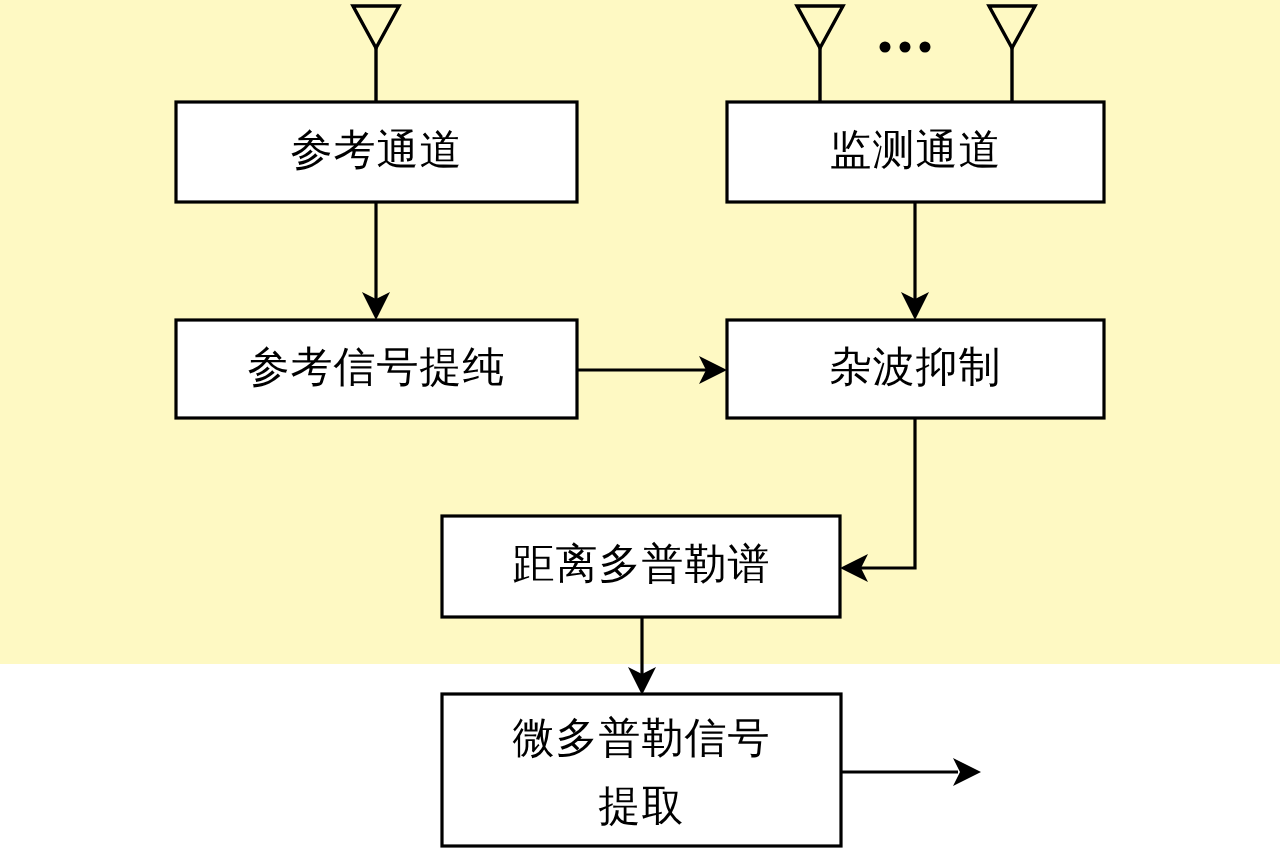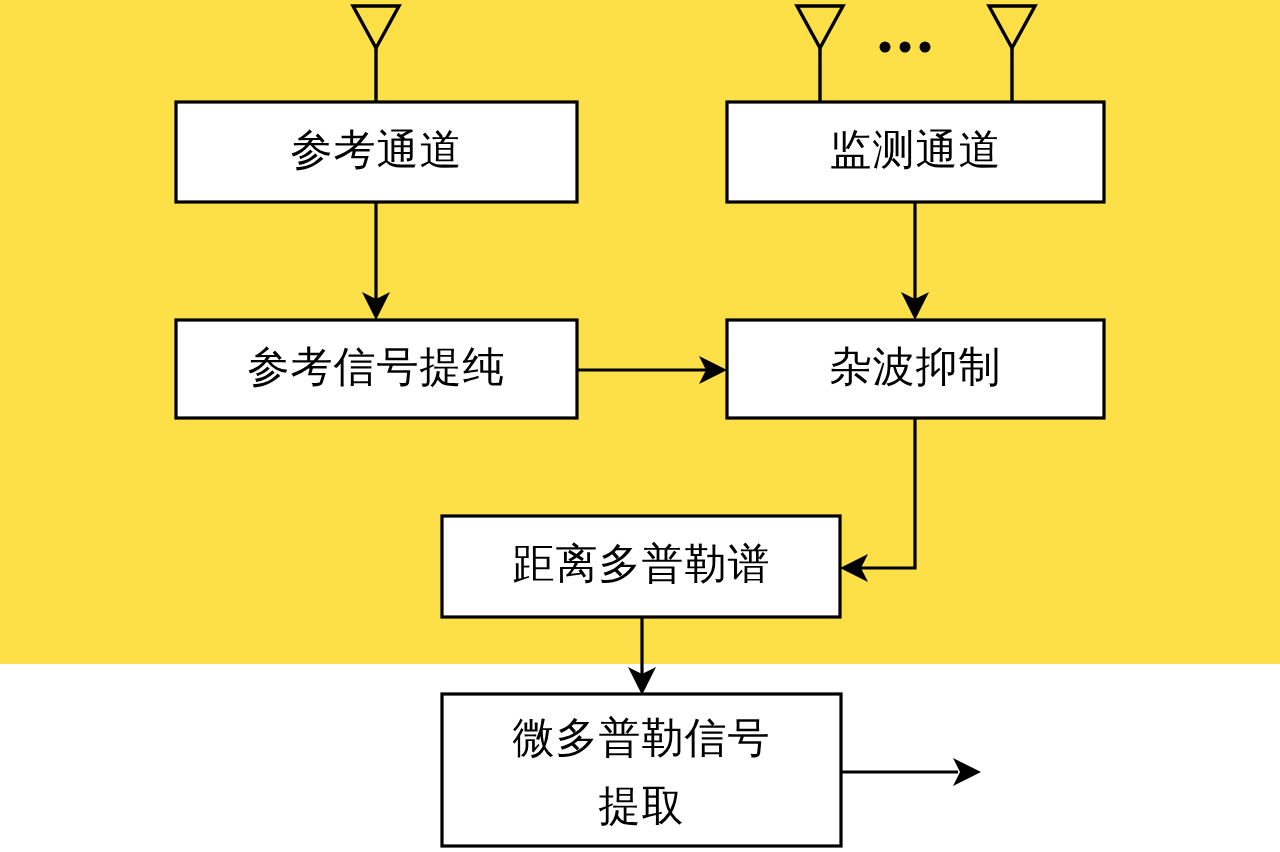--- a/index.html
+++ b/index.html
@@ -10,21 +10,21 @@
   body {
     width: 1280px;
     height: 852px;
     font-family: "Liberation Serif", "DejaVu Serif", serif;
     overflow: hidden;
   }
   #diagram-root {
     position: relative;
     width: 1280px;
     height: 664px;
-    background: #fde047;
+    background: #fef9c3;
   }
   svg.flow {
     display: block;
     width: 1280px;
     height: 852px;
   }
   .box-rect {
     fill: #ffffff;
     stroke: #000000;
     stroke-width: 3.2;

